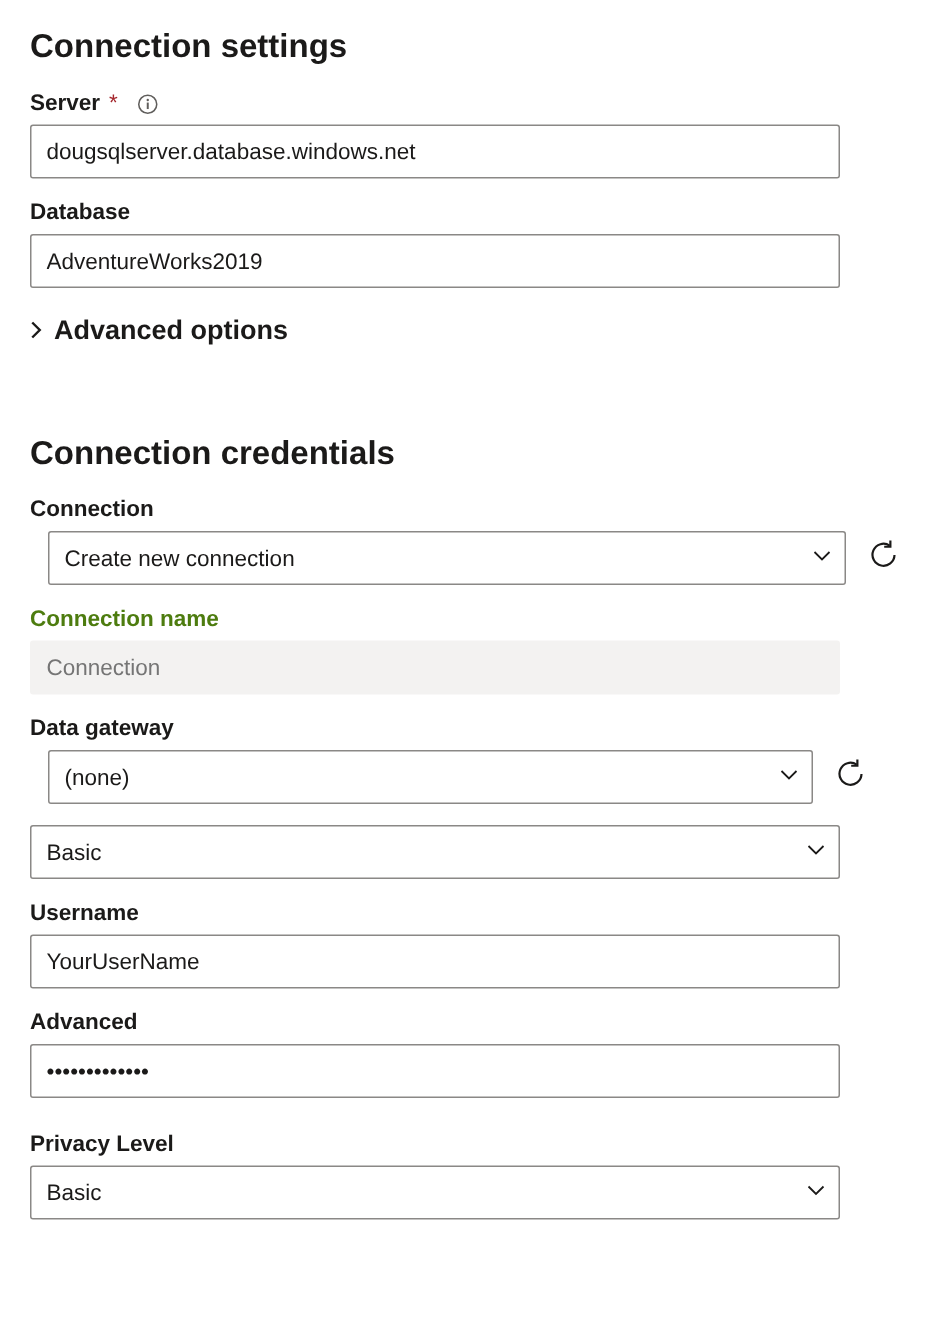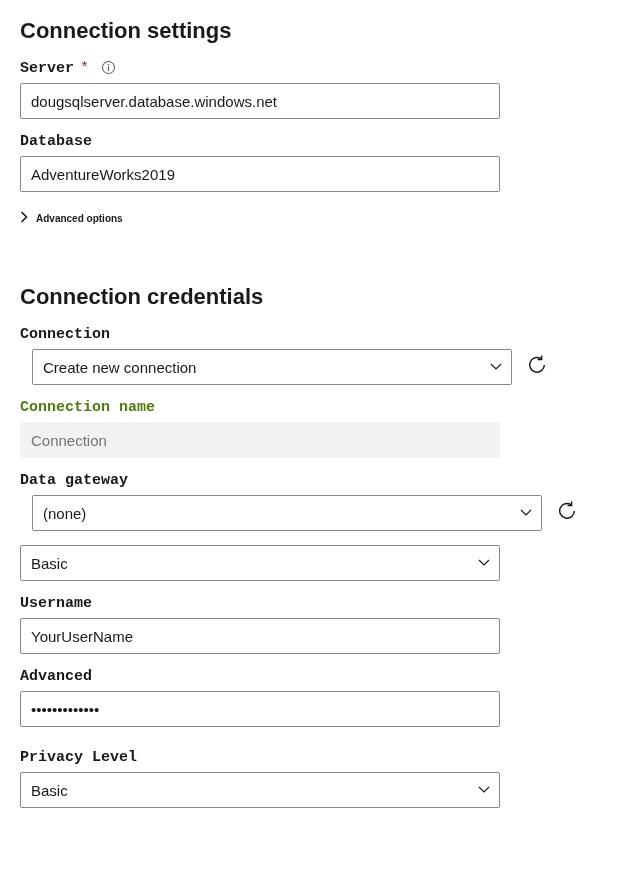--- a/index.html
+++ b/index.html
@@ -21,24 +21,23 @@
       color: #1b1a19;
     }
     .field-group {
       margin-bottom: 14px;
     }
     .field-label {
       font-size: 15px;
       font-weight: 700;
       margin-bottom: 6px;
       display: flex;
-      align-items: flex-start;
+      align-items: flex-end;
       gap: 4px;
       color: #1b1a19;
-      font-family: Liberation Mono, monospace;
     }
     .field-label.disabled {
       font-weight: 600;
       color: #4d7c0f;
     }
     .req-asterisk {
       color: #a4262c;
       font-weight: 400;
       margin-left: 2px;
     }
@@ -81,37 +80,37 @@
     .select-value {
       font-size: 15px;
     }
     .chevron-down {
       flex-shrink: 0;
     }
     .advanced-toggle {
       display: flex;
       align-items: center;
       gap: 8px;
-      font-size: 10px;
+      font-size: 18px;
       font-weight: 700;
       cursor: pointer;
       margin-top: 18px;
       margin-bottom: 28px;
       color: #1b1a19;
     }
     .chevron-right {
       font-size: 14px;
       display: inline-block;
     }
     .refresh-icon {
       flex-shrink: 0;
       cursor: pointer;
     }
     .main-col {
-      width: 480px;
+      width: 540px;
     }
     .section-spacer {
       height: 30px;
     }
   </style>
 </head>
 <body>
 
 <h2 class="section-title">Connection settings</h2>
 

